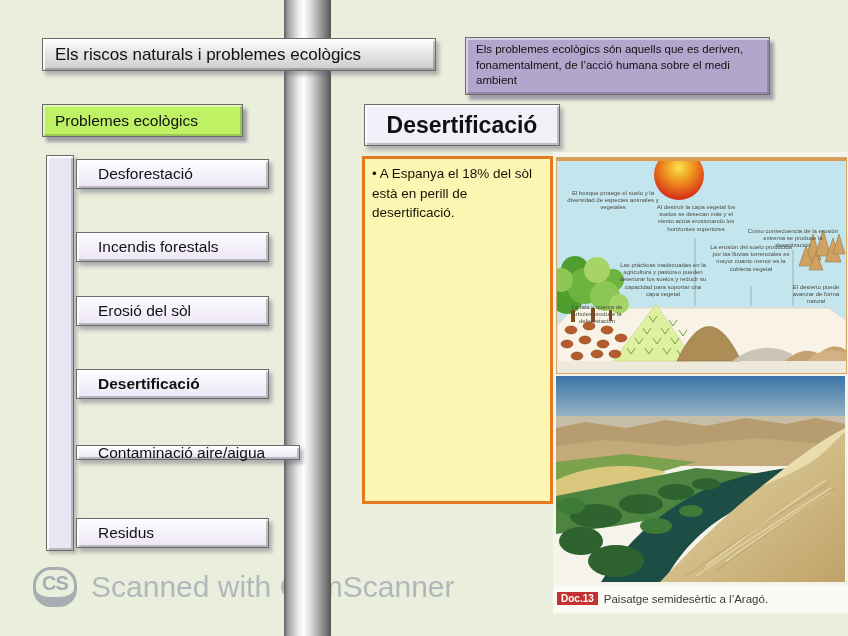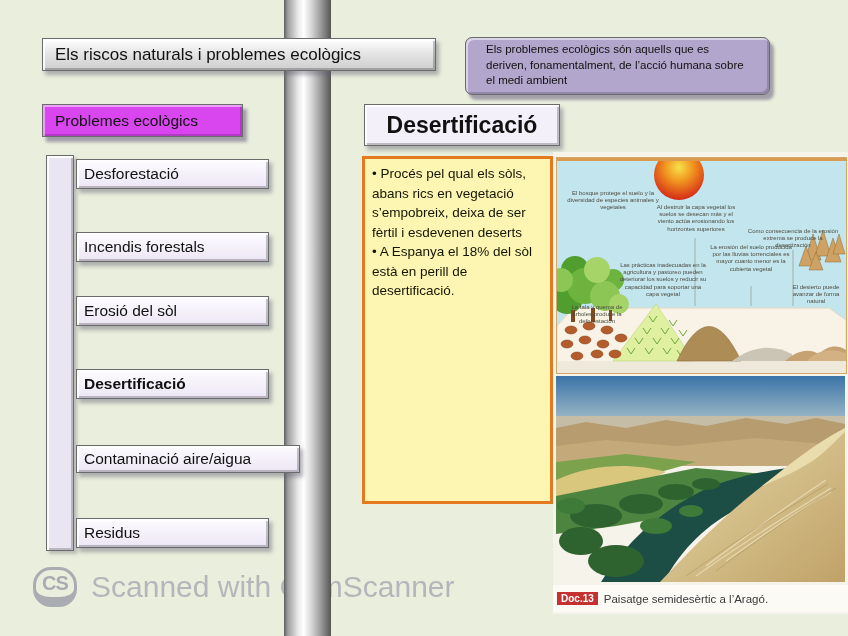--- a/index.html
+++ b/index.html
@@ -16,28 +16,28 @@
     background:linear-gradient(to right,#5e5e5e 0%,#9e9e9e 8%,#e9e9e9 30%,#ffffff 42%,#d2d2d2 60%,#8c8c8c 83%,#555555 100%);
   }
   
   .box3d{
     position:absolute;z-index:3;border:1px solid #6b6b6b;box-sizing:border-box;
     box-shadow:inset 2px 2px 0 rgba(255,255,255,.85),inset -2px -2px 0 rgba(0,0,0,.22),3px 4px 4px rgba(96,96,110,.45);
     display:flex;align-items:center;
   }
   .metal{background:linear-gradient(to bottom,#ffffff,#e6e6e6 45%,#cdcdcd);text-align:center;}
   .purple{background:#b3a6cc;box-shadow:inset 2px 2px 0 rgba(255,255,255,.5),inset -2px -2px 0 rgba(0,0,0,.18),4px 5px 3px rgba(105,95,125,.55);}
-  .purple2{background:#d946ef;}
+  .purple2{background:#bef264;}
   .lav{background:linear-gradient(to bottom,#fdfcff,#ece6f5);}
   .slide-title{left:42px;top:38px;width:394px;height:33px;font-size:17px;padding-left:12px;}
-  .def-box{left:465px;top:37px;width:305px;height:58px;font-size:11.5px;line-height:1.35;padding:4px 20px;align-items:flex-start;border-radius:7px;}
+  .def-box{left:465px;top:37px;width:305px;height:58px;font-size:11.5px;line-height:1.35;padding:4px 10px;align-items:flex-start;}
   .menu-header{left:42px;top:104px;width:201px;height:33px;font-size:15.5px;padding-left:12px;}
   .bracket{left:46px;top:155px;width:28px;height:396px;background:#eae5f2;
     box-shadow:inset 2px 2px 0 rgba(255,255,255,.9),inset -2px -2px 0 rgba(0,0,0,.2),3px 3px 3px rgba(96,96,110,.35);}
-  .menu-item{left:76px;width:193px;height:30px;font-size:15.5px;padding-left:7px;}
+  .menu-item{left:76px;width:193px;height:30px;font-size:15.5px;padding-left:21px;}
   .menu-item.bold span{font-weight:bold;}
   .sect-head{left:364px;top:104px;width:196px;height:42px;background:#f4f0fa;font-size:23px;font-weight:bold;justify-content:center;}
   .info-box{
     position:absolute;z-index:3;left:362px;top:156px;width:191px;height:348px;box-sizing:border-box;
     background:#fdf5b2;border:3px solid #e5791e;padding:5px 7px;
     font-size:13.5px;line-height:1.45;color:#151505;
   }
   .info-box p{margin:0;}
   .info-box p::before{content:"• ";}
   
@@ -83,33 +83,32 @@
 </div>
 <div class="box3d lav menu-item" style="top:232px">
   <span>Incendis forestals</span>
 </div>
 <div class="box3d lav menu-item" style="top:296px">
   <span>Erosió del sòl</span>
 </div>
 <div class="box3d lav menu-item bold" style="top:369px">
   <span>Desertificació</span>
 </div>
-<div class="box3d lav menu-item" style="top:445px;width:224px;height:28px">
+<div class="box3d lav menu-item" style="top:445px;width:224px;height:15px">
   <span>Contaminació aire/aigua</span>
 </div>
 <div class="box3d lav menu-item" style="top:518px">
   <span>Residus</span>
 </div>
 
 <div class="box3d sect-head">
   <span>Desertificació</span>
 </div>
 
 <div class="info-box">
-  <p>Procés pel qual els sòls, abans rics en vegetació s’empobreix, deixa de ser fèrtil i esdevenen deserts</p>
   <p>A Espanya el 18% del sòl està en perill de desertificació.</p>
 </div>
 
 <div class="abs scan-backing"></div>
 
 <div class="abs diagram">
   <div class="strip"></div>
   <svg width="289" height="215" viewBox="0 0 289 215">
     <defs>
       <radialGradient id="sun" cx="50%" cy="35%" r="65%">

